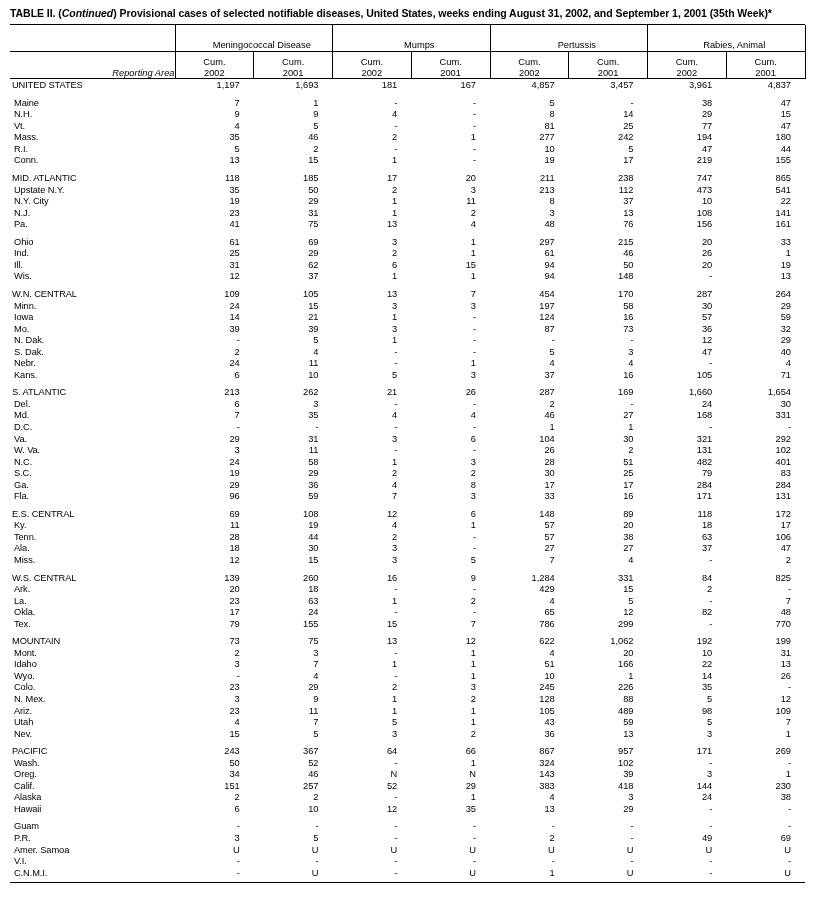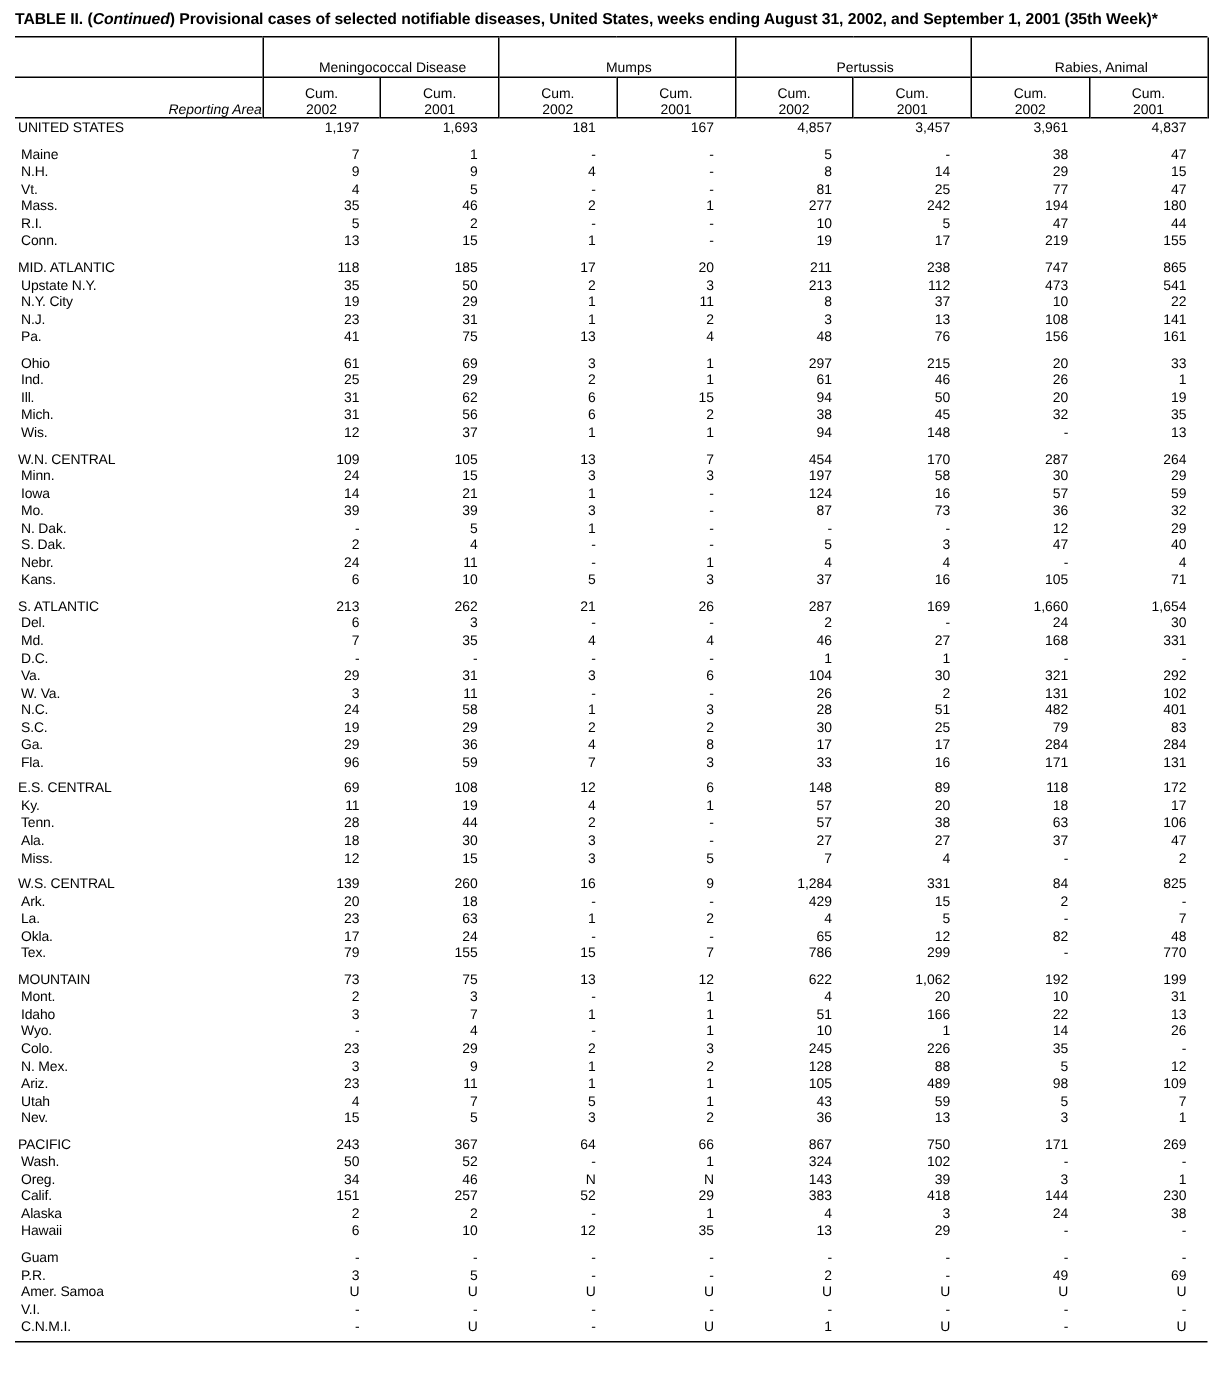--- a/index.html
+++ b/index.html
@@ -379,31 +379,20 @@
           <td class="num">31</td>
           <td class="num">62</td>
           <td class="num">6</td>
           <td class="num">15</td>
           <td class="num">94</td>
           <td class="num">50</td>
           <td class="num">20</td>
           <td class="num">19</td>
         </tr>
         <tr class="d">
-          <td class="area">Mich.</td>
-          <td class="num">31</td>
-          <td class="num">56</td>
-          <td class="num">6</td>
-          <td class="num">2</td>
-          <td class="num">38</td>
-          <td class="num">45</td>
-          <td class="num">32</td>
-          <td class="num">35</td>
-        </tr>
-        <tr class="d">
           <td class="area">Wis.</td>
           <td class="num">12</td>
           <td class="num">37</td>
           <td class="num">1</td>
           <td class="num">1</td>
           <td class="num">94</td>
           <td class="num">148</td>
           <td class="num">-</td>
           <td class="num">13</td>
         </tr>
@@ -832,21 +821,21 @@
         <tr class="spacer">
           <td colspan="9"></td>
         </tr>
         <tr class="d region">
           <td class="area">PACIFIC</td>
           <td class="num">243</td>
           <td class="num">367</td>
           <td class="num">64</td>
           <td class="num">66</td>
           <td class="num">867</td>
-          <td class="num">750</td>
+          <td class="num">957</td>
           <td class="num">171</td>
           <td class="num">269</td>
         </tr>
         <tr class="d">
           <td class="area">Wash.</td>
           <td class="num">50</td>
           <td class="num">52</td>
           <td class="num">-</td>
           <td class="num">1</td>
           <td class="num">324</td>

